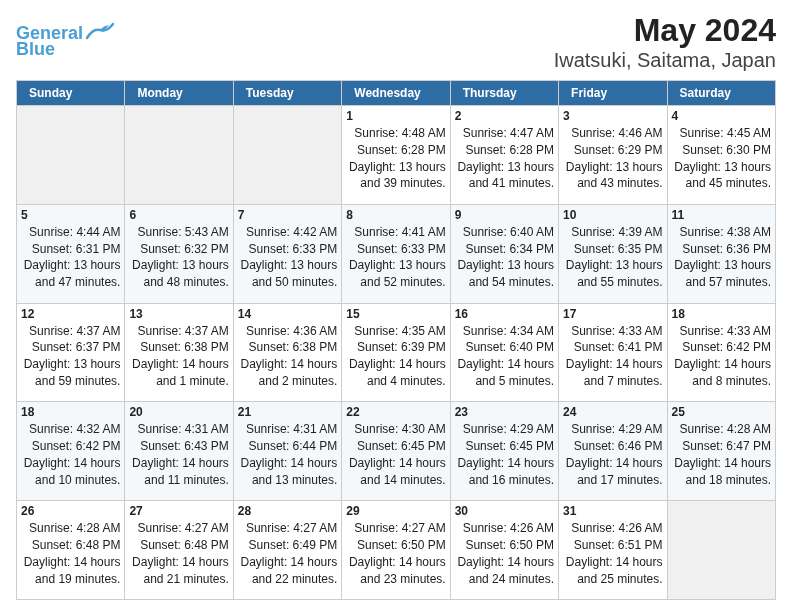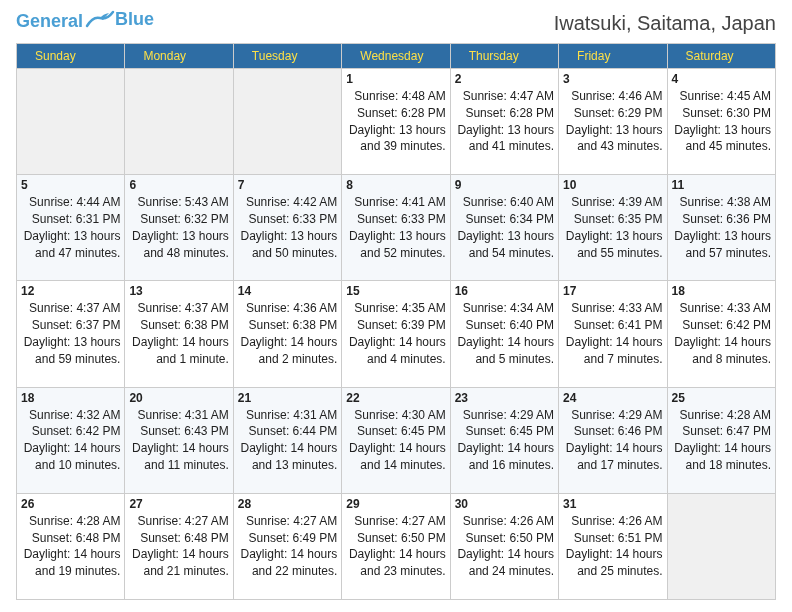--- a/index.html
+++ b/index.html
@@ -18,22 +18,23 @@
       flex-direction: column;
     }
     .header {
       display: flex;
       justify-content: space-between;
       align-items: flex-start;
       margin-bottom: 8px;
     }
     .logo {
       display: flex;
-      flex-direction: row;
+      flex-direction: column;
       align-items: flex-start;
+      margin-top: 12px;
     }
     .logo-text {
       font-size: 18px;
       font-weight: bold;
       color: #1a3a5c;
       line-height: 1;
     }
     .logo-text span {
       color: #4a9fd4;
     }
@@ -50,24 +51,24 @@
       color: #444;
     }
     .calendar {
       flex: 1;
       border-collapse: collapse;
       width: 100%;
       table-layout: fixed;
     }
     .calendar th {
       background: #2e6da4;
-      color: #fde047;
+      color: #ffffff;
       font-size: 12px;
-      font-weight: normal;
-      padding: 5px 18px;
+      font-weight: bold;
+      padding: 5px 12px;
       text-align: left;
       border: 1px solid #ccc;
     }
     .calendar td {
       border: 1px solid #ccc;
       vertical-align: top;
       padding: 3px 4px;
       font-size: 10px;
       color: #222;
       background: #fff;
@@ -103,20 +104,21 @@
           <span>General</span>
         </span>
         <svg width="30" height="22" viewBox="0 0 30 22" style="margin-left:2px;margin-top:-4px;">
           <path d="M2,18 Q8,8 15,10 Q22,12 28,4" stroke="#4a9fd4" stroke-width="2.5" fill="none" stroke-linecap="round"></path>
           <path d="M15,10 Q18,6 24,5 Q20,9 18,12 Z" fill="#4a9fd4"></path>
         </svg>
       </div>
       <span class="logo-text" style="color:#4a9fd4;font-size:18px;font-weight:bold;margin-top:-2px;">Blue</span>
     </div>
     <div class="title-block">
+      <div class="month-title">May 2024</div>
       <div class="location">Iwatsuki, Saitama, Japan</div>
     </div>
   </div>
 
   <table class="calendar">
     <thead>
       <tr>
         <th>Sunday</th>
         <th>Monday</th>
         <th>Tuesday</th>

